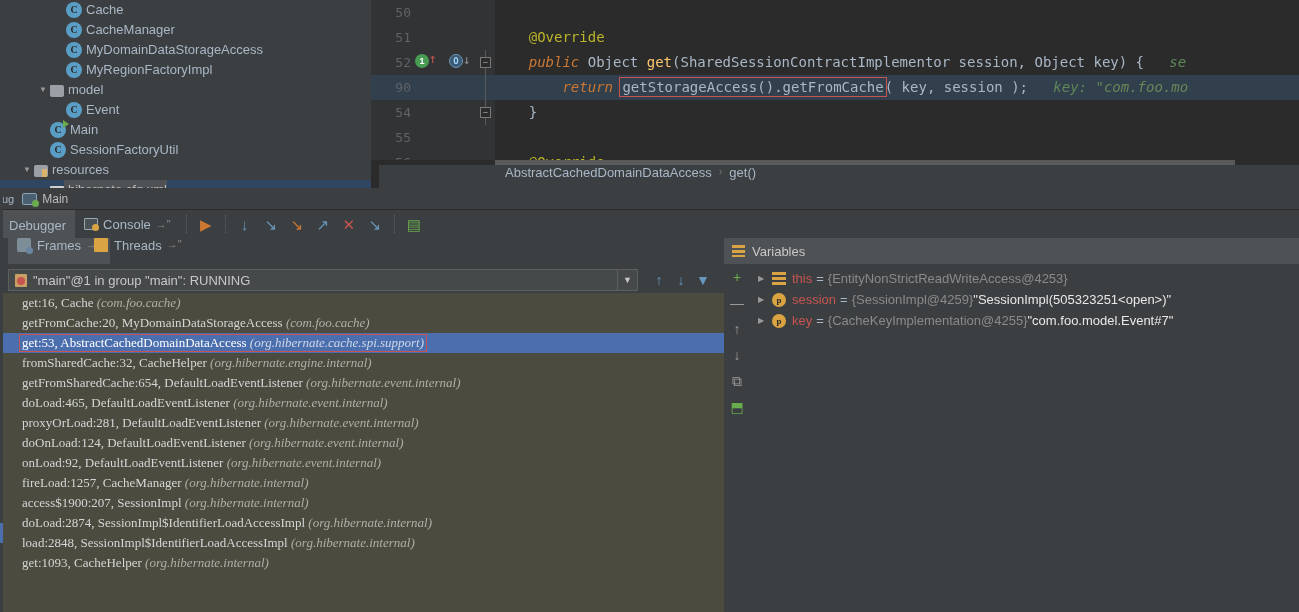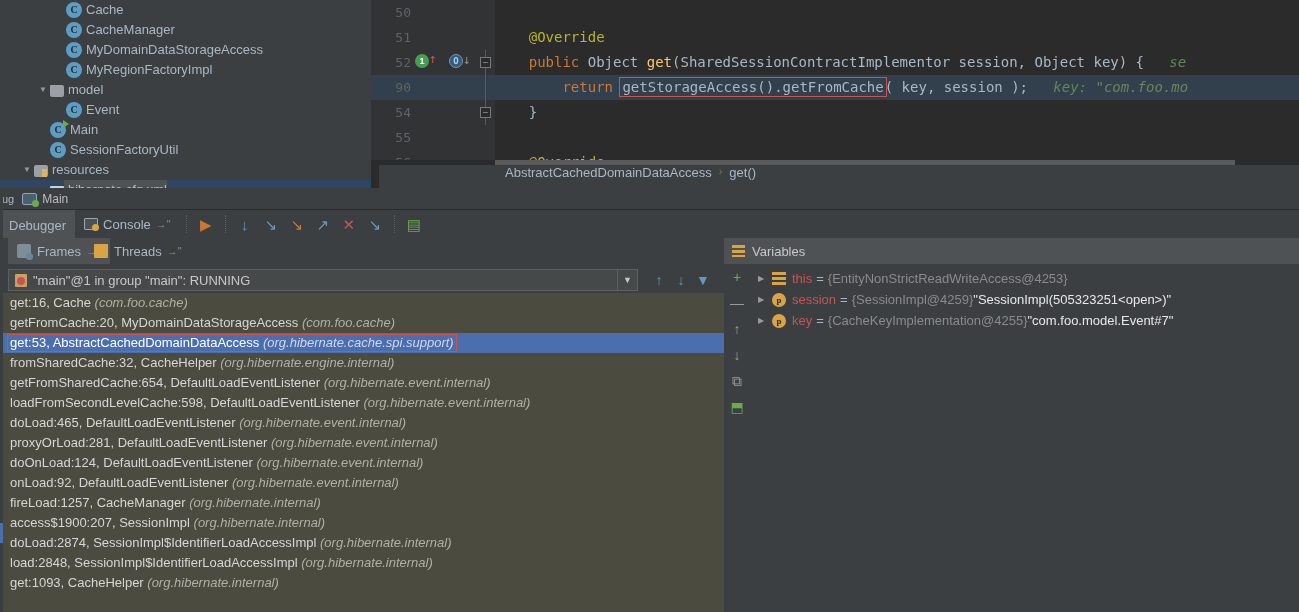--- a/index.html
+++ b/index.html
@@ -55,21 +55,21 @@
   #editor {
     position:absolute; left:371px; top:0; width:928px; height:188px;
     background:#2b2b2b; overflow:hidden;
   }
   #code-scroll { position:absolute; left:0; top:0; width:928px; height:161px; overflow:hidden;}
   .cl { position:relative; height:25px; line-height:25px; white-space:pre;
         font-family:"DejaVu Sans Mono", monospace; font-size:14px; }
   .cl.cur { background:#323f4c; }
   .gutter-n { position:absolute; left:0; top:0; width:40px; text-align:right; color:#606366; font-size:13px;}
   .code-txt { position:absolute; left:124px; top:0; }
-  .kw { color:#cc7832; }
+  .kw { color:#cc7832;font-style:italic; }
   .ident { color:#a9b7c6; }
   .mth { color:#ffc66d; }
   .punct { color:#a9b7c6; }
   .hint { color:#5f8759; font-style:italic; }
   .strv { color:#6a8759; font-style:italic;}
   .anno { color:#bbb529; }
   .hl-box { border:1px solid #c75450; padding:1px 2px; margin:0 -2px;}
   .gutter-ico { position:absolute; top:4px; }
   .gi-green {
     left:44px; width:14px; height:14px; border-radius:50%; background:#499c54;
@@ -132,21 +132,21 @@
   }
   .console-ico::after{content:'';position:absolute;right:-2px;bottom:-2px;width:7px;height:7px;border-radius:50%;background:#d9a441;}
 
   
   .arw { position:absolute; left:50%; top:50%; transform:translate(-50%,-50%); font-size:15px; line-height:15px; }
 
   #panes-header {
     position:absolute; left:0; top:238px; width:1299px; height:26px; background:#3c3f41;
   }
   .pane-tab {
-    position:absolute; top:0; height:26px; display:flex; align-items:center;
+    position:absolute; top:0; height:26px; display:flex; 
     padding:0 9px; font-size:13px; color:#a9b7c6;
   }
   .pane-tab.active { background:#4e5254; }
   .pt-ico{ width:14px;height:14px; margin-right:6px; position:relative;}
   .pt-ico.frames{ background:#7e8e99; border-radius:2px;}
   .pt-ico.frames::after{content:'';position:absolute;right:-2px;bottom:-2px;width:7px;height:7px;border-radius:50%;background:#6a86a0;}
   .pt-ico.threads{ background:#d9a441; border-radius:1px;}
 
   #vars-header {
     position:absolute; left:724px; top:238px; width:575px; height:26px;
@@ -170,22 +170,22 @@
   }
   #frames-tools { position:absolute; left:648px; top:268px; width:76px; height:24px; display:flex; align-items:center;}
   .ft { width:22px;height:22px;position:relative; }
 
   
   #frames-list {
     position:absolute; left:0; top:293px; width:724px; height:319px;
     background:#4b4b3f; overflow:hidden;
   }
   .frame-row {
-    height:20px; line-height:20px; padding-left:10px; white-space:nowrap;
-    font-size:13px; color:#d6d6d6;
+    height:20px; line-height:20px; padding-left:22px; white-space:nowrap;
+    font-size:13px; color:#d6d6d6;font-family:Liberation Serif, serif;
   }
   .frame-row.sel { background:#4b6eaf; color:#ffffff; }
   .frame-row .pkg { color:#b0b0a8; font-style:italic; }
   .frame-row.sel .pkg { color:#cfd8e8; font-style:italic; }
   .frame-row.sel .inner { border:1px solid #c75450; display:inline-block; padding:0 2px; margin-left:-3px; line-height:16px;}
 
   
   #vars-toolcol {
     position:absolute; left:724px; top:264px; width:26px; height:348px; background:#3c3f41;
   }
@@ -371,21 +371,20 @@
         <span class="arw" style="color: rgb(104, 151, 187); font-size: 14px;">▼</span>
       </span>
     </div>
 
   <div id="frames-list">
       <div class="frame-row"><span>get:16, Cache </span><span class="pkg">(com.foo.cache)</span></div>
       <div class="frame-row"><span>getFromCache:20, MyDomainDataStorageAccess </span><span class="pkg">(com.foo.cache)</span></div>
       <div class="frame-row sel"><span class="inner"><span>get:53, AbstractCachedDomainDataAccess </span><span class="pkg">(org.hibernate.cache.spi.support)</span></span></div>
       <div class="frame-row"><span>fromSharedCache:32, CacheHelper </span><span class="pkg">(org.hibernate.engine.internal)</span></div>
       <div class="frame-row"><span>getFromSharedCache:654, DefaultLoadEventListener </span><span class="pkg">(org.hibernate.event.internal)</span></div>
-      <div class="frame-row"><span>loadFromSecondLevelCache:598, DefaultLoadEventListener </span><span class="pkg">(org.hibernate.event.internal)</span></div>
       <div class="frame-row"><span>doLoad:465, DefaultLoadEventListener </span><span class="pkg">(org.hibernate.event.internal)</span></div>
       <div class="frame-row"><span>proxyOrLoad:281, DefaultLoadEventListener </span><span class="pkg">(org.hibernate.event.internal)</span></div>
       <div class="frame-row"><span>doOnLoad:124, DefaultLoadEventListener </span><span class="pkg">(org.hibernate.event.internal)</span></div>
       <div class="frame-row"><span>onLoad:92, DefaultLoadEventListener </span><span class="pkg">(org.hibernate.event.internal)</span></div>
       <div class="frame-row"><span>fireLoad:1257, CacheManager </span><span class="pkg">(org.hibernate.internal)</span></div>
       <div class="frame-row"><span>access$1900:207, SessionImpl </span><span class="pkg">(org.hibernate.internal)</span></div>
       <div class="frame-row"><span>doLoad:2874, SessionImpl$IdentifierLoadAccessImpl </span><span class="pkg">(org.hibernate.internal)</span></div>
       <div class="frame-row"><span>load:2848, SessionImpl$IdentifierLoadAccessImpl </span><span class="pkg">(org.hibernate.internal)</span></div>
       <div class="frame-row"><span>get:1093, CacheHelper </span><span class="pkg">(org.hibernate.internal)</span></div>
     </div>

